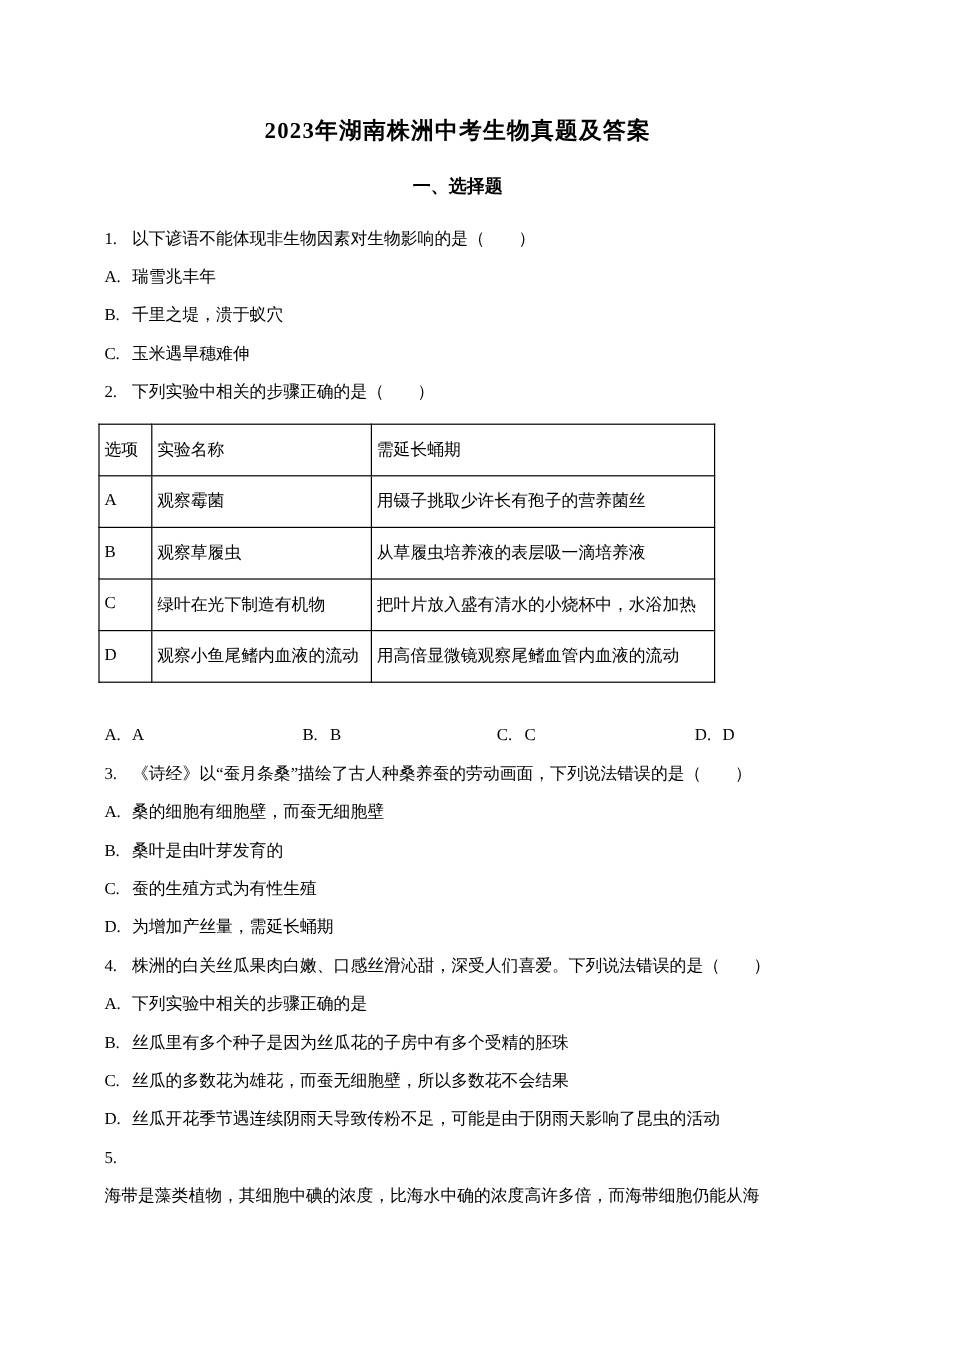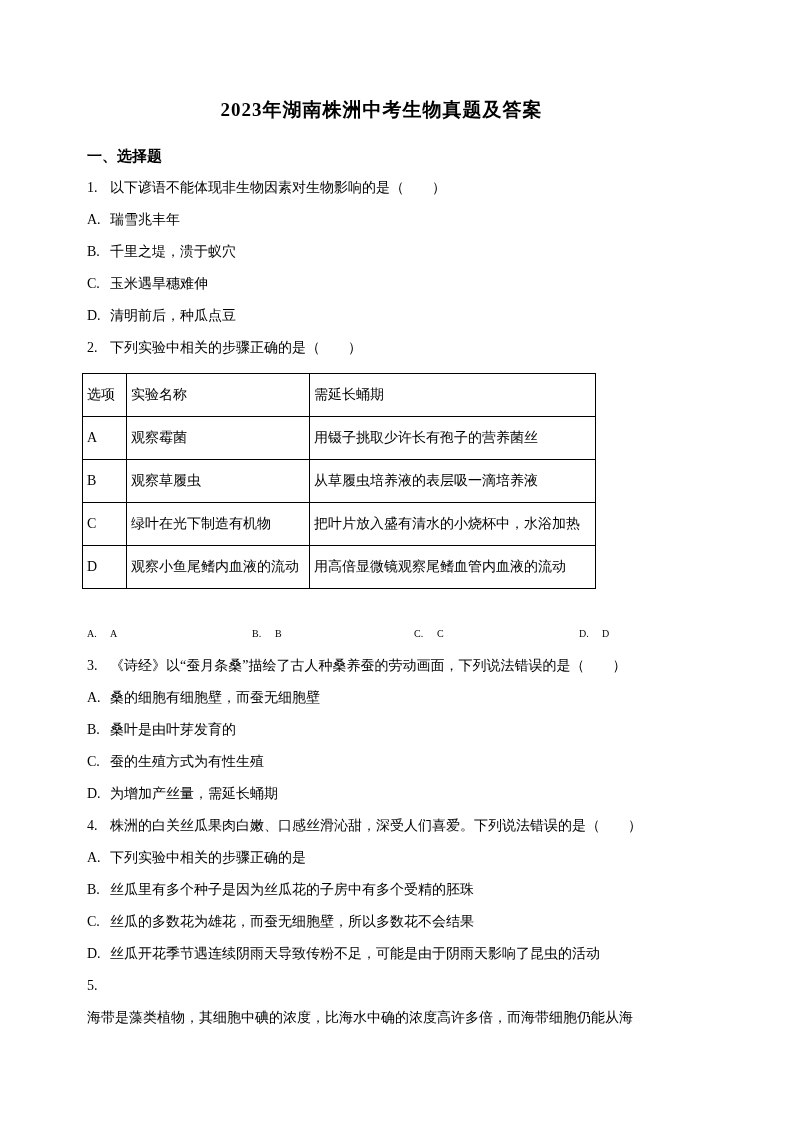--- a/index.html
+++ b/index.html
@@ -8,59 +8,58 @@
     width:794px; height:1123px;
     font-family:"Liberation Serif","DejaVu Serif",serif;
     color:#000; overflow:hidden;
   }
   .page { padding:97px 118px 0 87px; }
   .doc-title {
     font-size:19px; font-weight:bold; text-align:center;
     line-height:26px; margin-bottom:24px; letter-spacing:1px;
   }
   .section-heading {
-    font-size:15px; font-weight:bold; line-height:18px; margin-bottom:14px;
+    font-size:15px; font-weight:bold; line-height:18px; margin-bottom:26px;text-align:center;
   }
   .line {
     font-size:14px; line-height:18px; margin-bottom:14px; white-space:nowrap;
   }
   .line.tight { margin-bottom:16px; }
   .lbl { display:inline-block; min-width:23px; }
   table.q-table { border-collapse:collapse; margin-left:-5px; table-layout:fixed; }
   table.q-table td {
     border:1px solid #000; height:43px; text-align:left; vertical-align:middle;
     font-size:14px; padding:0 4px; overflow:hidden; white-space:nowrap;
   }
   .col-opt  { width:44px; }
   .col-name { width:183px; }
   .col-step { width:286px; }
   .answer-row {
     position:relative; height:18px; margin-top:36px; margin-bottom:14px;
-    font-size:10px; line-height:18px;
+    font-size:14px; line-height:18px;
   }
   .answer-row .opt { position:absolute; top:0; white-space:nowrap; }
   .opt-a { left:0; }
   .opt-b { left:165px; }
   .opt-c { left:327px; }
   .opt-d { left:492px; }
 </style>
 </head>
 <body>
 
 <div class="page">
 
   <div class="doc-title">2023年湖南株洲中考生物真题及答案</div>
 
   <div class="section-heading">一、选择题</div>
 
   <div class="line"><span class="lbl">1.</span><span>以下谚语不能体现非生物因素对生物影响的是（　　）</span></div>
   <div class="line"><span class="lbl">A.</span><span>瑞雪兆丰年</span></div>
   <div class="line"><span class="lbl">B.</span><span>千里之堤，溃于蚁穴</span></div>
   <div class="line"><span class="lbl">C.</span><span>玉米遇旱穗难伸</span></div>
-  <div class="line"><span class="lbl">D.</span><span>清明前后，种瓜点豆</span></div>
 
   <div class="line tight"><span class="lbl">2.</span><span>下列实验中相关的步骤正确的是（　　）</span></div>
 
   <table class="q-table">
     <colgroup>
         <col class="col-opt">
         <col class="col-name">
         <col class="col-step">
       </colgroup>
     <tbody>

